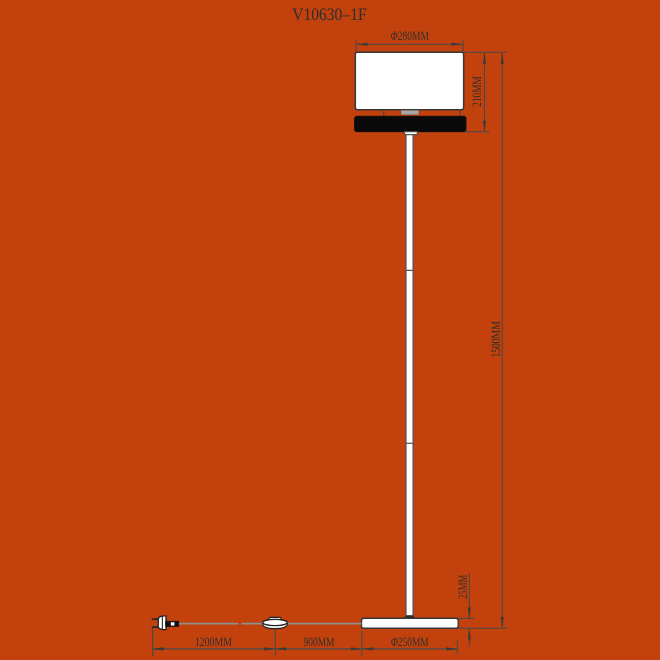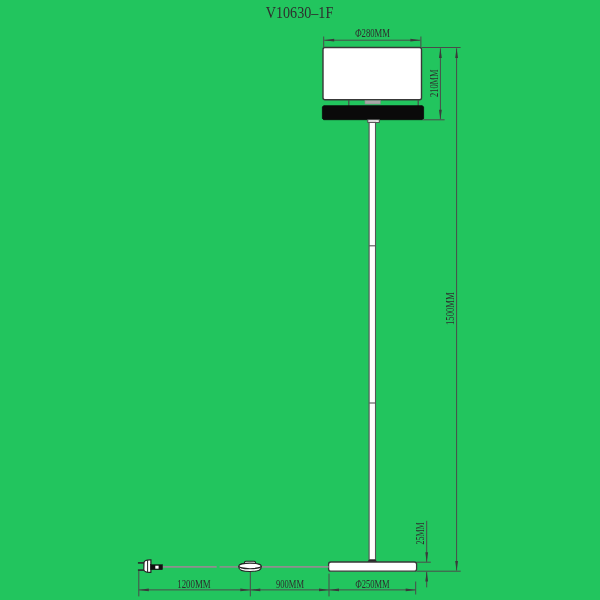--- a/index.html
+++ b/index.html
@@ -1,16 +1,16 @@
 <!DOCTYPE html>
 <html><head>
 <meta charset="utf-8">
 <style>
   html,body{margin:0;padding:0;background:#ffffff;}
-  .page{width:600px;height:600px;position:relative;background:#22c55e;overflow:hidden;}
+  .page{width:600px;height:600px;position:relative;background:#c2410c;overflow:hidden;}
   svg{position:absolute;left:0;top:0;filter:grayscale(1);}
   text{font-family:"Liberation Serif", serif;fill:#2e2e2e;}
 </style>
 </head>
 <body>
 <div class="page">
 <svg width="600" height="600" viewBox="0 0 600 600">
 
   <text x="299.5" y="17.8" font-size="16" text-anchor="middle" textLength="67.5" lengthAdjust="spacingAndGlyphs">V10630–1F</text>
 

